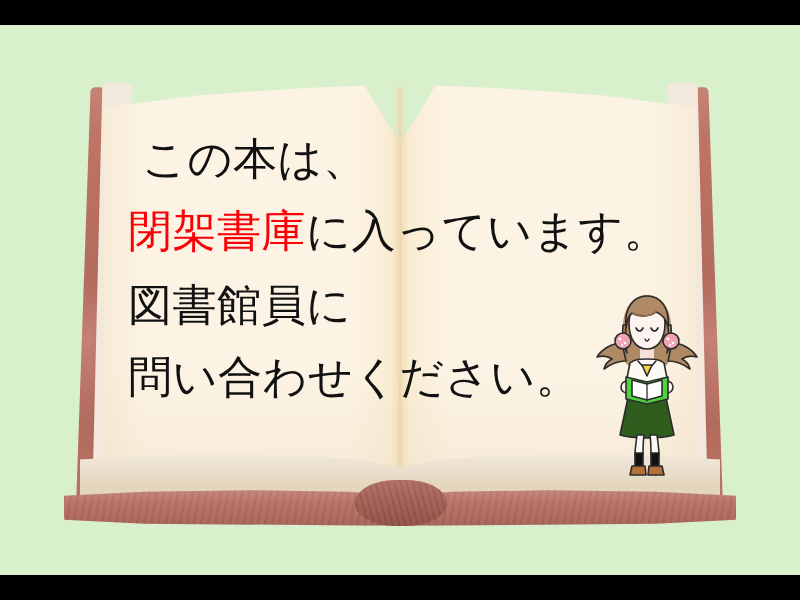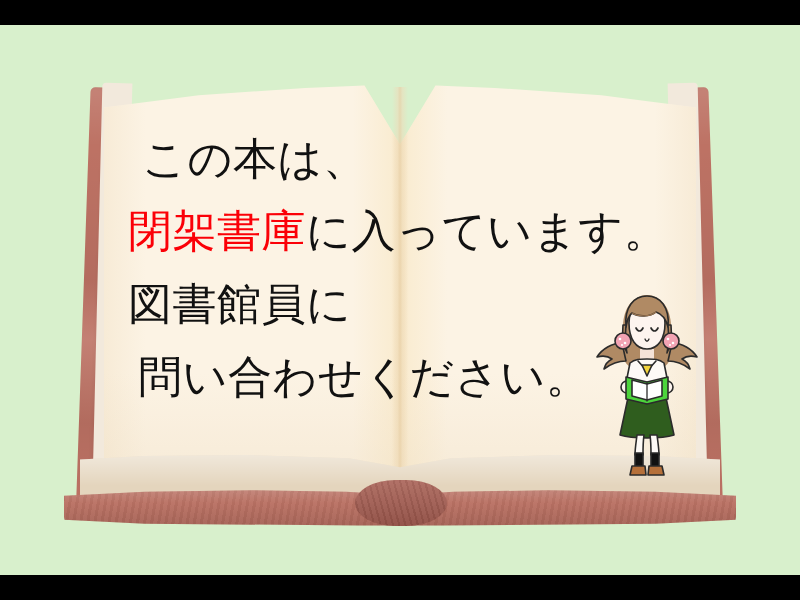--- a/index.html
+++ b/index.html
@@ -230,22 +230,22 @@
     line-height: 1.0;
   }
   .line {
     white-space: nowrap;
     font-size: 44px;
     font-weight: 400;
     letter-spacing: 0.5px;
   }
   .line.l1 { margin-left: 14px; margin-bottom: 28px; }
   .line.l2 { margin-left: 0px;  margin-bottom: 30px; }
-  .line.l3 { margin-left: 0px;  margin-bottom: 28px; font-family: Liberation Serif, serif; }
-  .line.l4 { margin-left: 10px; }
+  .line.l3 { margin-left: 0px;  margin-bottom: 28px; }
+  .line.l4 { }
   .hl { color: #fb0007; text-align: right; }
 
   
   #girl {
     position: absolute;
     left: 592px;
     top: 258px;
     width: 110px;
     height: 200px;
   }

